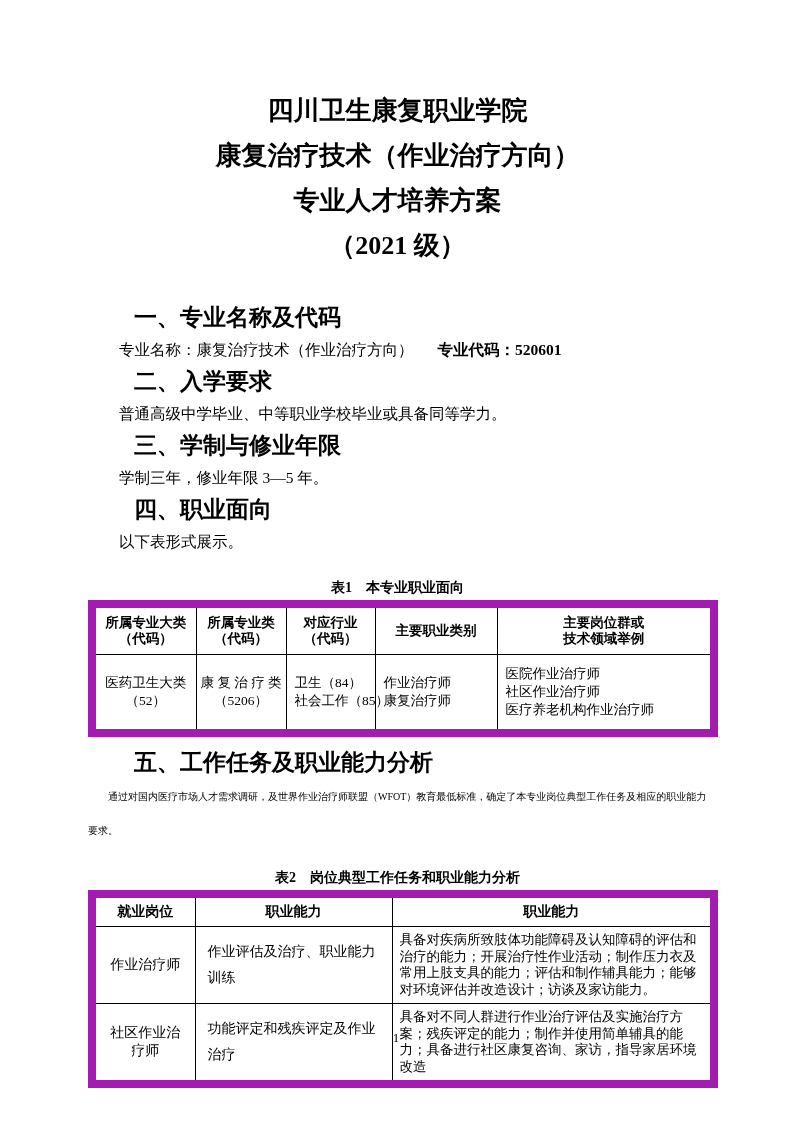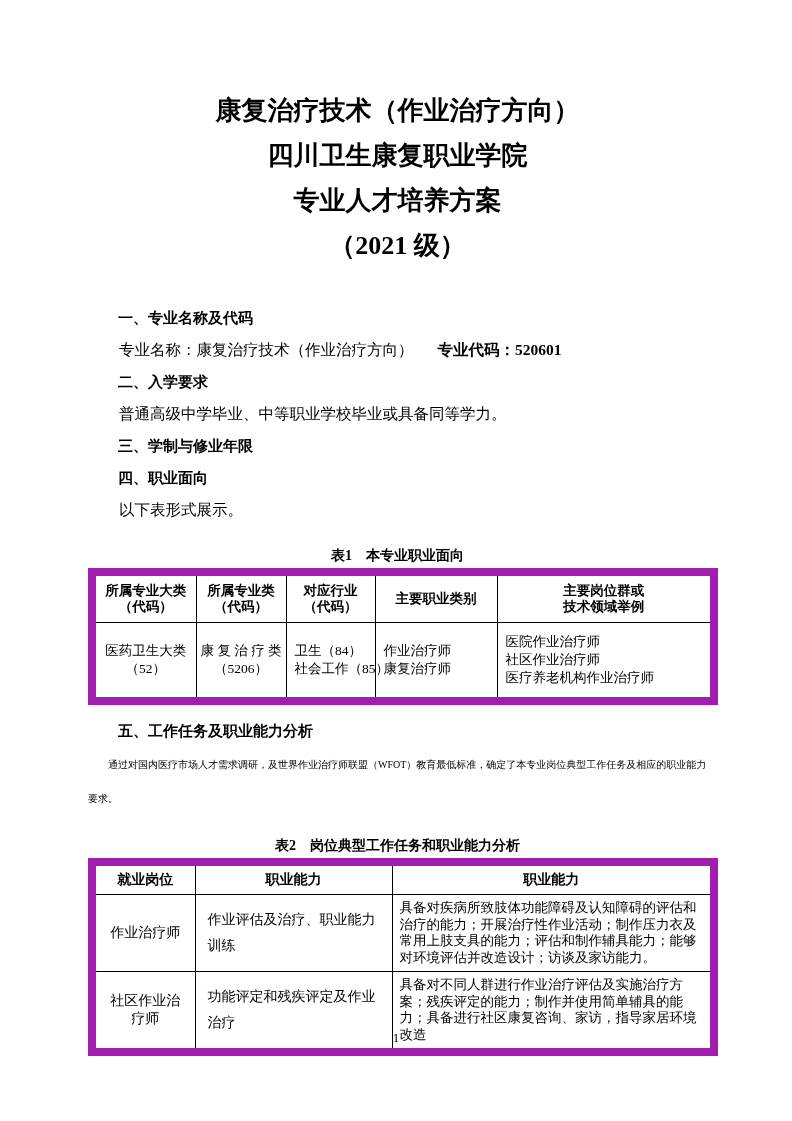--- a/index.html
+++ b/index.html
@@ -10,21 +10,21 @@
     font-family:"Liberation Serif", serif;
     color:#000;
   }
   .page { padding:88px 85px 0 88px; }
 
   
   .title-block { text-align:center; font-weight:bold; font-size:26px; line-height:45px; }
 
   
   .content { margin-top:34px; }
-  .sec-heading { font-size:15px; font-weight:bold; line-height:32px; text-indent:2em; }
+  .sec-heading { font-size:23px; font-weight:bold; line-height:32px; text-indent:2em; }
   .body-line  { font-size:15.5px; line-height:32px; text-indent:2em; }
   .code-span  { margin-left:20px;font-weight:bold; }
   .para       { font-size:10px; line-height:34px; text-indent:2em; margin-top:1px; }
 
   
   .caption { text-align:center; font-weight:bold; font-size:14px; line-height:20px; margin-top:20px; }
 
   
   table { border-collapse:collapse; width:622px; margin-top:2px; table-layout:fixed; border:8px solid #a21caf; }
   th, td { border:1px solid #000; }
@@ -47,38 +47,39 @@
     text-align:center; font-size:13px; line-height:16px;
   }
   .page-num span { padding:0 1px; }
 </style>
 </head>
 <body>
 
 <div class="page">
 
   <div class="title-block">
+    <div>四川卫生康复职业学院</div>
     <div>康复治疗技术（作业治疗方向）</div>
-    <div>四川卫生康复职业学院</div>
     <div>专业人才培养方案</div>
     <div>（2021 级）</div>
   </div>
 
   <div class="content">
 
     <div class="sec-heading">一、专业名称及代码</div>
     <div class="body-line">
       <span>专业名称：康复治疗技术（作业治疗方向）</span>
       <span class="code-span">专业代码：520601</span>
     </div>
 
     <div class="sec-heading">二、入学要求</div>
     <div class="body-line">普通高级中学毕业、中等职业学校毕业或具备同等学力。</div>
 
     <div class="sec-heading">三、学制与修业年限</div>
+    <div class="body-line">学制三年，修业年限 3—5 年。</div>
 
     <div class="sec-heading">四、职业面向</div>
     <div class="body-line">以下表形式展示。</div>
 
     <div class="caption">表1　本专业职业面向</div>
 
     <table class="t1">
       <colgroup>
         <col style="width:104px">
           <col style="width:90px">

